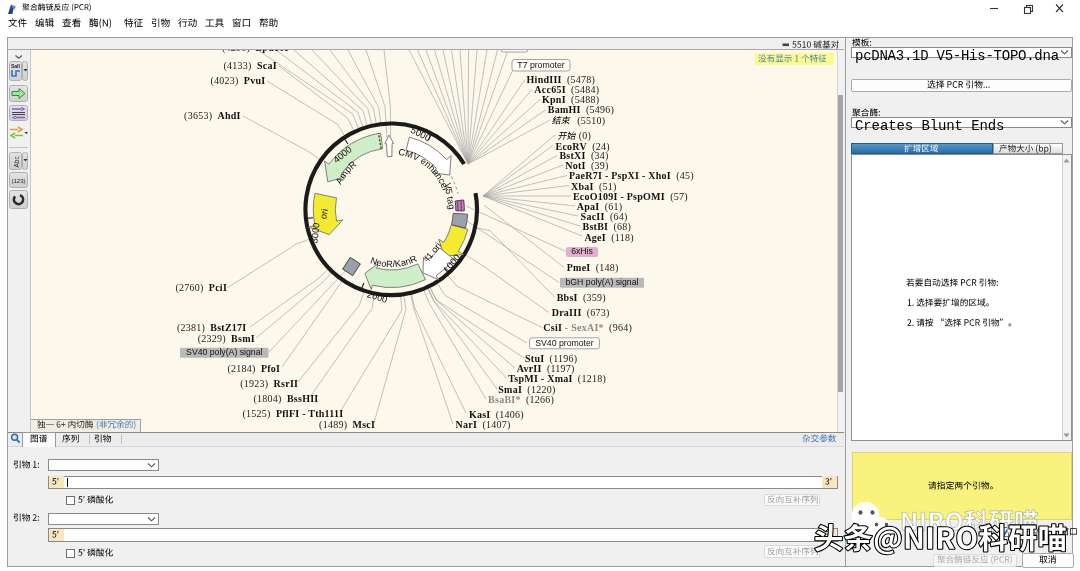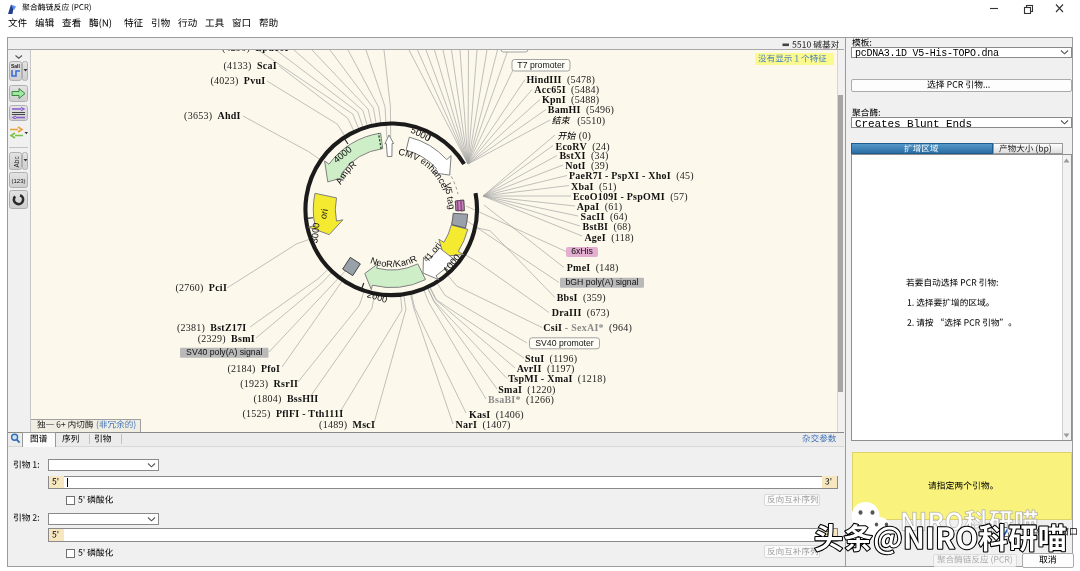--- a/index.html
+++ b/index.html
@@ -338,33 +338,33 @@
     <path transform="translate(0,7.6)" d="M6.9 -7.1C5.7 -6.8 3.4 -6.6 1.5 -6.5V-4.2C1.5 -2.9 1.4 -1 0.5 0.3C0.6 0.4 0.9 0.6 1 0.7C1.9 -0.6 2.1 -2.6 2.1 -4H2.7C3.1 -2.8 3.6 -1.9 4.4 -1.2C3.6 -0.6 2.8 -0.2 1.8 0.1C2 0.2 2.1 0.5 2.2 0.6C3.2 0.4 4.1 -0.1 4.9 -0.7C5.7 -0.1 6.6 0.3 7.7 0.6C7.7 0.4 7.9 0.2 8.1 0C7 -0.2 6.1 -0.6 5.4 -1.1C6.3 -2 6.9 -3 7.3 -4.4L6.9 -4.6L6.8 -4.6H2.1V-5.9C4 -6 6.1 -6.2 7.4 -6.6ZM6.5 -4C6.1 -3 5.6 -2.2 4.9 -1.6C4.2 -2.2 3.7 -3 3.3 -4Z M12.4 -7.2C12.2 -6.8 12 -6.2 11.8 -5.7H9.5V0.7H10.1V-5.1H15.8V-0.2C15.8 -0 15.7 0 15.5 0C15.4 0 14.8 0.1 14.1 0C14.2 0.2 14.3 0.5 14.4 0.7C15.2 0.7 15.7 0.7 16 0.6C16.3 0.5 16.4 0.3 16.4 -0.2V-5.7H12.5C12.7 -6.1 13 -6.6 13.2 -7.1ZM11.8 -3.4H14V-1.7H11.8ZM11.2 -4V-0.5H11.8V-1.1H14.6V-4Z M17.7 -0.2V0.4H25.4V-0.2H23.3C23.5 -1.7 23.7 -3.5 23.8 -4.7L23.4 -4.7L23.2 -4.7H20.2L20.5 -6.1H25.1V-6.7H17.9V-6.1H19.8C19.6 -4.7 19.2 -2.8 18.9 -1.6H22.8L22.6 -0.2ZM20.1 -4.1H23.1C23.1 -3.6 23 -2.9 22.9 -2.2H19.7C19.9 -2.8 20 -3.4 20.1 -4.1Z M27.2 -6.8C27.6 -6.5 27.9 -6 28.1 -5.7L28.6 -6.1C28.4 -6.4 28 -6.8 27.7 -7.2ZM26.3 -5.7V-5.1H28.8C28.2 -3.9 27.1 -2.7 26 -2.1C26.2 -2 26.3 -1.7 26.4 -1.5C26.9 -1.8 27.3 -2.2 27.8 -2.7V0.7H28.4V-2.9C28.9 -2.4 29.5 -1.7 29.7 -1.4L30.1 -1.9L29.3 -2.7C29.6 -3 29.9 -3.3 30.3 -3.7L29.8 -4.1C29.6 -3.8 29.2 -3.4 28.9 -3.1L28.5 -3.5C29 -4.1 29.4 -4.8 29.7 -5.5L29.3 -5.7L29.2 -5.7ZM30.9 -7.2V0.7H31.6V-4C32.3 -3.5 33.2 -2.8 33.6 -2.3L34.1 -2.8C33.6 -3.3 32.6 -4.1 31.8 -4.6L31.6 -4.4V-7.2Z M37.6 -3.8C38.2 -3.5 38.9 -3.2 39.4 -2.9H36.4V-2.3H39.1V-0.1C39.1 0.1 39 0.1 38.8 0.1C38.7 0.1 38.1 0.1 37.5 0.1C37.6 0.3 37.7 0.5 37.7 0.7C38.5 0.7 39 0.7 39.3 0.6C39.6 0.5 39.7 0.3 39.7 -0.1V-2.3H41.6C41.3 -1.9 40.9 -1.5 40.7 -1.3L41.2 -1C41.6 -1.4 42.1 -2.1 42.6 -2.7L42.1 -2.9L42 -2.9H40.4L40.5 -3C40.3 -3.1 40.1 -3.2 39.8 -3.3C40.5 -3.7 41.3 -4.2 41.8 -4.8L41.3 -5.1L41.2 -5H36.9V-4.5H40.6C40.2 -4.2 39.7 -3.8 39.3 -3.6C38.8 -3.8 38.4 -4 38 -4.1ZM38.5 -7.1C38.6 -6.8 38.7 -6.5 38.8 -6.3H35.4V-3.9C35.4 -2.6 35.4 -0.9 34.7 0.4C34.8 0.4 35.1 0.6 35.2 0.7C35.9 -0.6 36.1 -2.5 36.1 -3.9V-5.7H42.6V-6.3H39.6C39.5 -6.5 39.3 -7 39.1 -7.3Z M48.5 -6.2V-1.4H49.2V-6.2ZM50.3 -7.2V-0.1C50.3 -0 50.2 0 50.1 0C50 0 49.5 0 49 0C49.1 0.2 49.2 0.5 49.3 0.7C49.9 0.7 50.3 0.6 50.6 0.5C50.8 0.4 50.9 0.2 50.9 -0.2V-7.2ZM44.6 -2.6C45 -2.3 45.5 -1.9 45.9 -1.6C45.3 -0.7 44.5 -0.1 43.7 0.2C43.8 0.3 44 0.6 44.1 0.7C45.9 -0.1 47.2 -1.8 47.7 -4.7L47.3 -4.9L47.1 -4.8H45.2C45.3 -5.3 45.5 -5.7 45.6 -6.1H47.9V-6.8H43.5V-6.1H44.9C44.6 -4.8 44.1 -3.6 43.5 -2.8C43.6 -2.7 43.9 -2.5 44 -2.4C44.4 -2.9 44.7 -3.5 45 -4.2H46.9C46.8 -3.4 46.5 -2.7 46.2 -2.1C45.9 -2.4 45.3 -2.8 44.9 -3.1Z" fill="#9a9a9a"></path>
   </svg>
 <div style="position:absolute;left:844.5px;top:38px;width:1px;height:528px;background:#9b9b9b"></div>
 <svg style="position:absolute;left:851.5px;top:37.8px;overflow:visible" width="20" height="10">
     <path transform="translate(0,7.7)" d="M4.1 -3.6H7.1V-3H4.1ZM4.1 -4.7H7.1V-4.1H4.1ZM6.4 -7.3V-6.6H5V-7.3H4.4V-6.6H3.1V-6H4.4V-5.4H5V-6H6.4V-5.4H7V-6H8.2V-6.6H7V-7.3ZM3.5 -5.2V-2.5H5.3C5.2 -2.3 5.2 -2 5.1 -1.8H3V-1.2H5C4.6 -0.6 4 -0.1 2.7 0.2C2.8 0.3 3 0.5 3.1 0.7C4.6 0.3 5.3 -0.3 5.6 -1.2C6.1 -0.3 6.9 0.4 8 0.7C8.1 0.5 8.3 0.3 8.4 0.2C7.4 -0.1 6.7 -0.5 6.3 -1.2H8.2V-1.8H5.8C5.8 -2 5.9 -2.3 5.9 -2.5H7.8V-5.2ZM1.5 -7.3V-5.6H0.4V-5H1.5V-5C1.3 -3.8 0.8 -2.4 0.3 -1.7C0.4 -1.6 0.5 -1.3 0.6 -1.1C1 -1.6 1.3 -2.4 1.5 -3.2V0.7H2.1V-3.8C2.4 -3.3 2.7 -2.8 2.8 -2.5L3.2 -3C3 -3.2 2.4 -4.3 2.1 -4.7V-5H3V-5.6H2.1V-7.3Z M10.4 -7.3V-5.6H9.2V-5H10.4C10.1 -3.8 9.5 -2.4 9 -1.7C9.1 -1.6 9.2 -1.3 9.3 -1.1C9.7 -1.7 10.1 -2.7 10.4 -3.7V0.7H11V-4C11.3 -3.5 11.5 -3 11.6 -2.7L12 -3.2C11.9 -3.4 11.2 -4.5 11 -4.8V-5H12.1V-5.6H11V-7.3ZM16.3 -7.1C15.5 -6.8 13.8 -6.6 12.4 -6.5V-4.4C12.4 -3 12.3 -1 11.4 0.3C11.5 0.4 11.8 0.6 11.9 0.7C12.8 -0.7 13 -2.7 13.1 -4.1H13.3C13.6 -3.1 14 -2.1 14.5 -1.3C13.9 -0.6 13.3 -0.1 12.5 0.2C12.7 0.3 12.8 0.5 12.9 0.7C13.7 0.4 14.3 -0.1 14.9 -0.7C15.3 -0.1 15.9 0.4 16.7 0.7C16.8 0.5 17 0.3 17.1 0.2C16.4 -0.1 15.8 -0.6 15.3 -1.2C15.9 -2.1 16.4 -3.2 16.6 -4.6L16.2 -4.8L16.1 -4.7H13.1V-6C14.4 -6 15.9 -6.2 16.8 -6.6ZM15.9 -4.1C15.7 -3.2 15.3 -2.4 14.9 -1.8C14.5 -2.5 14.1 -3.3 13.9 -4.1Z M18.6 -3.4C18.9 -3.4 19.2 -3.6 19.2 -4C19.2 -4.4 18.9 -4.6 18.6 -4.6C18.3 -4.6 18 -4.4 18 -4C18 -3.6 18.3 -3.4 18.6 -3.4ZM18.6 0.1C18.9 0.1 19.2 -0.1 19.2 -0.5C19.2 -0.9 18.9 -1.1 18.6 -1.1C18.3 -1.1 18 -0.9 18 -0.5C18 -0.1 18.3 0.1 18.6 0.1Z" fill="#000"></path>
   </svg>
 <div class="a" style="left:851px;top:46.5px;width:220.5px;height:11.5px;background:#fff;border:1px solid #8a8a8a"></div>
 <svg class="a" style="left:1059.5px;top:50.25px" width="9" height="5">
     <path d="M1 0.5 L4.5 3.8 L8 0.5" fill="none" stroke="#555" stroke-width="1.1"></path>
   </svg>
-<div class="a" style="left:855px;top:47.8px;font-family:'Liberation Mono',monospace;font-size:10px;letter-spacing:-0.25px;color:#000">pcDNA3.1D V5-His-TOPO.dna</div>
+<div class="a" style="left:855px;top:47.8px;font-family:'Liberation Mono',monospace;font-size:14px;letter-spacing:-0.25px;color:#000">pcDNA3.1D V5-His-TOPO.dna</div>
 <div style="position:absolute;left:851px;top:78.5px;width:221px;height:13.5px;background:#fdfdfd;border:1px solid #ababab;border-radius:2px"></div>
 <svg style="position:absolute;left:927px;top:80.4px;overflow:visible" width="63" height="10">
     <path transform="translate(0,7.7)" d="M0.5 -6.7C1 -6.3 1.6 -5.7 1.9 -5.3L2.4 -5.7C2.2 -6.1 1.6 -6.7 1 -7.1ZM3.9 -7.1C3.7 -6.3 3.3 -5.6 2.9 -5.1C3 -5 3.3 -4.8 3.4 -4.7C3.6 -4.9 3.8 -5.3 4 -5.6H5.3V-4.3H2.8V-3.7H4.4C4.3 -2.6 3.9 -1.7 2.6 -1.3C2.7 -1.1 2.9 -0.9 3 -0.7C4.5 -1.3 4.9 -2.3 5.1 -3.7H6V-1.7C6 -1 6.1 -0.8 6.8 -0.8C6.9 -0.8 7.5 -0.8 7.6 -0.8C8.2 -0.8 8.4 -1.1 8.4 -2.2C8.3 -2.3 8 -2.4 7.9 -2.5C7.8 -1.6 7.8 -1.4 7.6 -1.4C7.5 -1.4 7 -1.4 6.9 -1.4C6.7 -1.4 6.6 -1.5 6.6 -1.7V-3.7H8.4V-4.3H6V-5.6H8V-6.2H6V-7.4H5.3V-6.2H4.3C4.4 -6.4 4.5 -6.7 4.6 -7ZM2.2 -4H0.5V-3.4H1.6V-0.7C1.2 -0.6 0.8 -0.2 0.4 0.1L0.8 0.7C1.3 0.2 1.8 -0.3 2.1 -0.3C2.3 -0.3 2.6 -0 2.9 0.2C3.5 0.5 4.3 0.6 5.3 0.6C6.1 0.6 7.6 0.6 8.3 0.5C8.3 0.3 8.4 -0 8.5 -0.2C7.6 -0.1 6.3 -0 5.3 -0C4.4 -0 3.6 -0.1 3.1 -0.4C2.6 -0.7 2.4 -0.9 2.2 -0.9Z M10.4 -7.4V-5.6H9.2V-5H10.4V-3.1C9.9 -3 9.5 -2.9 9.1 -2.8L9.3 -2.1L10.4 -2.5V-0.1C10.4 0 10.3 0 10.2 0.1C10.1 0.1 9.8 0.1 9.4 0C9.5 0.2 9.5 0.5 9.6 0.7C10.1 0.7 10.5 0.7 10.7 0.5C10.9 0.4 11 0.3 11 -0.1V-2.7L12 -3L11.9 -3.6L11 -3.3V-5H12V-5.6H11V-7.4ZM15.9 -6.3C15.6 -5.9 15.1 -5.5 14.6 -5.1C14.2 -5.5 13.8 -5.9 13.5 -6.3ZM12.3 -6.9V-6.3H12.8C13.2 -5.7 13.6 -5.2 14.1 -4.8C13.4 -4.4 12.7 -4.1 11.9 -3.9C12 -3.7 12.2 -3.5 12.3 -3.3C13.1 -3.6 13.9 -3.9 14.6 -4.4C15.3 -3.9 16.1 -3.6 17 -3.3C17.1 -3.5 17.2 -3.8 17.4 -3.9C16.5 -4.1 15.8 -4.4 15.1 -4.8C15.8 -5.3 16.4 -6 16.8 -6.7L16.4 -7L16.3 -6.9ZM14.3 -3.6V-2.9H12.5V-2.3H14.3V-1.3H12V-0.7H14.3V0.7H14.9V-0.7H17.2V-1.3H14.9V-2.3H16.6V-2.9H14.9V-3.6Z M20.5 0H21.3V-2.6H22.3C23.8 -2.6 24.7 -3.2 24.7 -4.6C24.7 -6 23.7 -6.5 22.3 -6.5H20.5ZM21.3 -3.2V-5.8H22.2C23.3 -5.8 23.9 -5.5 23.9 -4.6C23.9 -3.6 23.4 -3.2 22.2 -3.2Z M28.5 0.1C29.3 0.1 29.9 -0.2 30.4 -0.8L30 -1.3C29.6 -0.9 29.1 -0.6 28.5 -0.6C27.3 -0.6 26.5 -1.6 26.5 -3.2C26.5 -4.9 27.3 -5.9 28.5 -5.9C29.1 -5.9 29.5 -5.6 29.8 -5.2L30.3 -5.8C29.9 -6.2 29.3 -6.6 28.5 -6.6C26.9 -6.6 25.7 -5.3 25.7 -3.2C25.7 -1.1 26.8 0.1 28.5 0.1Z M32.5 -3.4V-5.8H33.5C34.5 -5.8 35.1 -5.5 35.1 -4.6C35.1 -3.8 34.5 -3.4 33.5 -3.4ZM35.2 0H36.1L34.5 -2.8C35.3 -3 35.9 -3.6 35.9 -4.6C35.9 -6 35 -6.5 33.7 -6.5H31.6V0H32.5V-2.7H33.6Z M45.2 -7.3V0.7H45.9V-7.3ZM39.6 -5C39.5 -4.2 39.3 -3.1 39.1 -2.4H42.4C42.3 -0.9 42.2 -0.3 41.9 -0.1C41.9 -0 41.8 0 41.6 0C41.4 0 40.8 -0 40.2 -0.1C40.3 0.1 40.4 0.4 40.4 0.6C41 0.7 41.5 0.7 41.8 0.6C42.1 0.6 42.3 0.6 42.5 0.4C42.8 0.1 43 -0.7 43.1 -2.7C43.1 -2.8 43.1 -3 43.1 -3H39.9C40 -3.4 40.1 -3.9 40.1 -4.4H43.1V-7H39.3V-6.4H42.4V-5Z M51.8 -7.4C51.5 -6.1 51 -4.8 50.3 -4C50.4 -3.9 50.7 -3.7 50.8 -3.6C51.2 -4.1 51.5 -4.6 51.8 -5.3H52.5C52.1 -3.9 51.3 -2.4 50.4 -1.7C50.6 -1.6 50.8 -1.4 50.9 -1.3C51.9 -2.1 52.7 -3.8 53.1 -5.3H53.8C53.4 -3.1 52.4 -0.9 51 0.2C51.2 0.2 51.4 0.4 51.5 0.6C53 -0.6 54 -3 54.4 -5.3H54.8C54.6 -1.8 54.5 -0.5 54.2 -0.2C54.1 -0 54 -0 53.8 -0C53.7 -0 53.3 -0 52.9 -0.1C53 0.1 53.1 0.4 53.1 0.6C53.5 0.6 53.9 0.6 54.1 0.6C54.4 0.6 54.6 0.5 54.7 0.2C55.1 -0.2 55.3 -1.6 55.5 -5.6C55.5 -5.7 55.5 -5.9 55.5 -5.9H52C52.2 -6.3 52.3 -6.8 52.4 -7.3ZM48 -6.9C47.9 -5.8 47.7 -4.7 47.4 -3.9C47.5 -3.9 47.8 -3.7 47.9 -3.6C48 -4 48.2 -4.5 48.3 -5H49.1V-3C48.5 -2.8 47.9 -2.6 47.4 -2.5L47.6 -1.9L49.1 -2.3V0.7H49.7V-2.5L50.8 -2.9L50.7 -3.5L49.7 -3.2V-5H50.6V-5.6H49.7V-7.4H49.1V-5.6H48.4C48.4 -6 48.5 -6.4 48.5 -6.8Z M57.1 0.1C57.5 0.1 57.7 -0.1 57.7 -0.5C57.7 -0.9 57.5 -1.1 57.1 -1.1C56.8 -1.1 56.6 -0.9 56.6 -0.5C56.6 -0.1 56.8 0.1 57.1 0.1Z M59.6 0.1C59.9 0.1 60.2 -0.1 60.2 -0.5C60.2 -0.9 59.9 -1.1 59.6 -1.1C59.3 -1.1 59 -0.9 59 -0.5C59 -0.1 59.3 0.1 59.6 0.1Z M62 0.1C62.3 0.1 62.6 -0.1 62.6 -0.5C62.6 -0.9 62.3 -1.1 62 -1.1C61.7 -1.1 61.5 -0.9 61.5 -0.5C61.5 -0.1 61.7 0.1 62 0.1Z" fill="#000"></path>
   </svg>
 <svg style="position:absolute;left:851.5px;top:107.6px;overflow:visible" width="29" height="10">
     <path transform="translate(0,7.7)" d="M3.4 -2.2C2.6 -1.9 1.4 -1.6 0.4 -1.5C0.5 -1.4 0.8 -1.1 0.9 -1C1.9 -1.2 3.1 -1.5 4 -1.9ZM6.9 -3.4C5.5 -3.2 2.9 -3 1 -2.9C1.1 -2.8 1.2 -2.5 1.3 -2.4C2.1 -2.4 3.1 -2.5 4 -2.6V-0.9L3.6 -1.2C2.7 -0.7 1.4 -0.3 0.3 -0.1C0.5 0 0.7 0.3 0.8 0.4C1.9 0.1 3.1 -0.3 4 -0.8V0.8H4.7V-1.4C5.5 -0.5 6.8 0.1 8.1 0.3C8.2 0.2 8.3 -0.1 8.5 -0.2C7.5 -0.4 6.6 -0.7 5.8 -1.1C6.5 -1.4 7.3 -1.8 7.9 -2.2L7.4 -2.5C6.9 -2.2 6.1 -1.7 5.4 -1.5C5.1 -1.7 4.9 -1.9 4.7 -2.2V-2.6C5.7 -2.7 6.6 -2.9 7.4 -3ZM3.5 -6.5V-6H1.8V-6.5ZM4.6 -5.4C5.1 -5.2 5.5 -4.9 6 -4.7C5.6 -4.3 5.1 -4.1 4.6 -3.9L4.6 -4.2L4.1 -4.2V-6.5H4.6V-6.9H0.5V-6.5H1.2V-3.9L0.3 -3.8L0.4 -3.3L3.5 -3.7V-3.2H4.1V-3.7L4.4 -3.8C4.6 -3.7 4.7 -3.5 4.8 -3.4C5.4 -3.6 6 -3.9 6.5 -4.3C7 -4 7.4 -3.7 7.8 -3.4L8.2 -3.9C7.9 -4.1 7.4 -4.4 6.9 -4.8C7.4 -5.2 7.8 -5.8 8 -6.5L7.6 -6.6L7.5 -6.6H4.7V-6.1H7.2C7 -5.7 6.7 -5.4 6.4 -5C6 -5.3 5.5 -5.6 5 -5.8ZM3.5 -5.5V-5H1.8V-5.5ZM3.5 -4.6V-4.1L1.8 -4V-4.6Z M13.2 -7.3C12.3 -6 10.7 -4.8 9 -4.2C9.2 -4 9.4 -3.8 9.5 -3.6C10 -3.8 10.4 -4 10.9 -4.3V-3.9H15.3V-4.4C15.7 -4.2 16.2 -3.9 16.7 -3.7C16.8 -3.9 17 -4.1 17.1 -4.3C15.7 -4.8 14.5 -5.6 13.5 -6.6L13.8 -7ZM11.1 -4.5C11.8 -5 12.5 -5.5 13.1 -6.2C13.8 -5.5 14.5 -4.9 15.2 -4.5ZM10.4 -2.8V0.7H11.1V0.2H15.1V0.6H15.8V-2.8ZM11.1 -0.4V-2.2H15.1V-0.4Z M22.9 -4.1C23.2 -3.8 23.7 -3.5 23.9 -3.2L24.3 -3.5C24.1 -3.8 23.6 -4.1 23.3 -4.4ZM22.7 -2.1C23.1 -1.8 23.6 -1.4 23.8 -1.1L24.2 -1.5C23.9 -1.7 23.5 -2.1 23.1 -2.4ZM24.7 -4.5 24.6 -3.1H22.4L22.6 -4.5ZM22.1 -5.1C22 -4.5 22 -3.8 21.9 -3.1H21.2V-2.6H21.8C21.7 -1.8 21.6 -1 21.5 -0.5H24.4C24.4 -0.2 24.3 -0.1 24.3 0C24.2 0.1 24.1 0.1 24 0.1C23.8 0.1 23.4 0.1 22.9 0.1C23 0.2 23 0.4 23 0.6C23.5 0.6 23.9 0.6 24.2 0.6C24.4 0.6 24.6 0.5 24.8 0.3C24.9 0.2 25 -0.1 25 -0.5H25.5V-1H25.1C25.1 -1.4 25.1 -1.9 25.2 -2.6H25.7V-3.1H25.2L25.2 -4.8C25.2 -4.9 25.2 -5.1 25.2 -5.1ZM24.5 -1H22.2L22.4 -2.6H24.6C24.6 -1.9 24.5 -1.4 24.5 -1ZM22.4 -7.3C22.1 -6.4 21.6 -5.4 21 -4.8C21.2 -4.7 21.4 -4.6 21.5 -4.5C21.8 -4.8 22.1 -5.3 22.4 -5.8H25.5V-6.4H22.7C22.8 -6.7 22.9 -6.9 23 -7.2ZM18.5 -1.4H20.4V-0.5H18.5ZM18.5 -1.9V-2.5C18.5 -2.4 18.6 -2.4 18.7 -2.3C19.2 -2.8 19.3 -3.5 19.3 -4V-4.7H19.7V-3.3C19.7 -2.9 19.7 -2.8 20.1 -2.8C20.1 -2.8 20.3 -2.8 20.4 -2.8V-1.9ZM17.8 -6.9V-6.4H18.8V-5.3H18V0.6H18.5V0H20.4V0.5H20.9V-5.3H20.1V-6.4H21.1V-6.9ZM19.3 -5.3V-6.4H19.7V-5.3ZM18.5 -2.6V-4.7H18.9V-4C18.9 -3.6 18.8 -3.1 18.5 -2.6ZM20 -4.7H20.4V-3.2H20.3C20.3 -3.2 20.1 -3.2 20.1 -3.2C20 -3.2 20 -3.2 20 -3.3Z M27.3 -3.4C27.6 -3.4 27.9 -3.6 27.9 -4C27.9 -4.4 27.6 -4.6 27.3 -4.6C27 -4.6 26.7 -4.4 26.7 -4C26.7 -3.6 27 -3.4 27.3 -3.4ZM27.3 0.1C27.6 0.1 27.9 -0.1 27.9 -0.5C27.9 -0.9 27.6 -1.1 27.3 -1.1C27 -1.1 26.7 -0.9 26.7 -0.5C26.7 -0.1 27 0.1 27.3 0.1Z" fill="#000"></path>
   </svg>
 <div class="a" style="left:851px;top:116.5px;width:220.5px;height:11.5px;background:#fff;border:1px solid #8a8a8a"></div>
 <svg class="a" style="left:1059.5px;top:120.25px" width="9" height="5">
     <path d="M1 0.5 L4.5 3.8 L8 0.5" fill="none" stroke="#555" stroke-width="1.1"></path>
   </svg>
-<div class="a" style="left:855px;top:117.8px;font-family:'Liberation Mono',monospace;font-size:11px;letter-spacing:-0.1px;color:#000">Creates Blunt Ends</div>
+<div class="a" style="left:855px;top:117.8px;font-family:'Liberation Mono',monospace;font-size:14px;letter-spacing:-0.1px;color:#000">Creates Blunt Ends</div>
 <div style="position:absolute;left:851px;top:143.3px;width:141.5px;height:10.6px;background:linear-gradient(#5598c7,#2a6ea5);border:1px solid #1f5d8f"></div>
 <svg style="position:absolute;left:904px;top:144.4px;overflow:visible" width="34" height="10">
     <path transform="translate(0,7.6)" d="M1.5 -7.2V-5.5H0.5V-4.9H1.5V-3C1.1 -2.9 0.7 -2.7 0.3 -2.7L0.5 -2L1.5 -2.3V-0.1C1.5 0 1.5 0 1.4 0C1.2 0 0.9 0 0.5 0C0.6 0.2 0.7 0.5 0.7 0.7C1.3 0.7 1.6 0.6 1.8 0.5C2 0.4 2.1 0.2 2.1 -0.1V-2.5L3.1 -2.8L3 -3.4L2.1 -3.2V-4.9H3.1V-5.5H2.1V-7.2ZM5.3 -7C5.4 -6.7 5.7 -6.2 5.8 -5.9H3.6V-3.8C3.6 -2.5 3.5 -0.8 2.6 0.4C2.7 0.4 3 0.6 3.1 0.7C4.1 -0.5 4.3 -2.4 4.3 -3.8V-5.3H8.2V-5.9H6.1L6.4 -6C6.3 -6.3 6 -6.8 5.8 -7.2Z M12.6 -5.1C12.9 -4.7 13.1 -4.2 13.2 -3.9L13.6 -4.1C13.5 -4.4 13.2 -4.9 13 -5.3ZM15.2 -5.3C15.1 -4.9 14.8 -4.3 14.5 -4L14.9 -3.9C15.1 -4.2 15.4 -4.7 15.7 -5.1ZM9 -1.1 9.2 -0.5C9.9 -0.7 10.7 -1.1 11.6 -1.4L11.5 -2L10.6 -1.7V-4.5H11.5V-5.1H10.6V-7.1H10V-5.1H9.1V-4.5H10V-1.5ZM12.4 -7C12.6 -6.7 12.9 -6.2 13 -6L13.6 -6.3C13.5 -6.5 13.2 -6.9 12.9 -7.2ZM11.8 -6V-3.1H16.4V-6H15.2C15.5 -6.3 15.7 -6.7 15.9 -7L15.3 -7.2C15.1 -6.9 14.8 -6.3 14.6 -6ZM12.3 -5.5H13.9V-3.6H12.3ZM14.4 -5.5H15.8V-3.6H14.4ZM12.8 -0.9H15.4V-0.2H12.8ZM12.8 -1.4V-2.1H15.4V-1.4ZM12.3 -2.6V0.7H12.8V0.2H15.4V0.7H16V-2.6Z M25.2 -6.8H18V0.4H25.4V-0.2H18.7V-6.1H25.2ZM19.4 -5C20.1 -4.5 20.8 -3.8 21.5 -3.2C20.8 -2.4 20 -1.8 19.1 -1.3C19.3 -1.2 19.5 -0.9 19.7 -0.8C20.5 -1.3 21.3 -2 22 -2.7C22.7 -2 23.4 -1.3 23.8 -0.8L24.4 -1.3C23.9 -1.8 23.2 -2.5 22.4 -3.2C23.1 -3.9 23.6 -4.7 24.1 -5.5L23.5 -5.7C23.1 -5 22.6 -4.3 22 -3.6C21.3 -4.3 20.5 -4.9 19.9 -5.4Z M28.3 -0.9 28.5 -0.3C29.3 -0.5 30.4 -0.8 31.4 -1.1L31.4 -1.7C30.3 -1.4 29.1 -1.1 28.3 -0.9ZM29.4 -4H30.5V-2.6H29.4ZM28.9 -4.5V-2H31V-4.5ZM26.1 -1.1 26.4 -0.5C27 -0.8 27.9 -1.2 28.7 -1.6L28.5 -2.2L27.7 -1.8V-4.5H28.5V-5.1H27.7V-7.1H27.1V-5.1H26.2V-4.5H27.1V-1.5C26.7 -1.4 26.4 -1.2 26.1 -1.1ZM33.2 -4.5C33 -3.7 32.7 -3 32.4 -2.3C32.3 -3.2 32.2 -4.2 32.1 -5.4H34V-6H33.5L33.9 -6.3C33.7 -6.6 33.2 -6.9 32.8 -7.2L32.5 -6.9C32.8 -6.6 33.3 -6.2 33.5 -6H32.1L32.1 -7.2H31.5L31.5 -6H28.6V-5.4H31.5C31.6 -3.9 31.7 -2.6 31.9 -1.5C31.4 -0.8 30.8 -0.3 30.1 0.2C30.3 0.3 30.5 0.5 30.6 0.6C31.2 0.2 31.6 -0.2 32.1 -0.8C32.3 0.1 32.7 0.7 33.2 0.7C33.8 0.7 34 0.3 34.1 -0.8C33.9 -0.9 33.7 -1 33.6 -1.2C33.6 -0.3 33.5 0.1 33.3 0.1C33 0.1 32.7 -0.5 32.5 -1.4C33.1 -2.3 33.5 -3.3 33.8 -4.4Z" fill="#fff"></path>
   </svg>
 <div style="position:absolute;left:992.5px;top:143.3px;width:70px;height:10.6px;background:linear-gradient(#fdfdfd,#dedede);border:1px solid #9a9a9a"></div>
 <svg style="position:absolute;left:999px;top:144.4px;overflow:visible" width="53" height="10">
     <path transform="translate(0,7.6)" d="M2.3 -5.3C2.5 -4.9 2.9 -4.4 3 -4L3.6 -4.3C3.4 -4.6 3.1 -5.1 2.8 -5.5ZM5.9 -5.5C5.8 -5 5.5 -4.4 5.2 -4H1.1V-2.8C1.1 -1.9 1 -0.6 0.3 0.3C0.4 0.4 0.7 0.6 0.8 0.7C1.6 -0.3 1.7 -1.8 1.7 -2.8V-3.4H8V-4H5.9C6.1 -4.4 6.4 -4.8 6.6 -5.2ZM3.7 -7.1C3.9 -6.8 4.1 -6.5 4.2 -6.2H0.9V-5.6H7.8V-6.2H4.9L4.9 -6.2C4.8 -6.5 4.6 -6.9 4.3 -7.2Z M13.2 -7.2C12.9 -5.9 12.4 -4.7 11.7 -3.9C11.8 -3.8 12.1 -3.6 12.2 -3.5C12.5 -4 12.9 -4.5 13.2 -5.2H13.9C13.5 -3.8 12.7 -2.3 11.8 -1.6C12 -1.5 12.2 -1.4 12.3 -1.2C13.3 -2.1 14.1 -3.7 14.5 -5.2H15.2C14.7 -3 13.8 -0.9 12.4 0.2C12.5 0.2 12.8 0.4 12.9 0.5C14.3 -0.6 15.3 -2.9 15.7 -5.2H16.1C16 -1.7 15.8 -0.5 15.5 -0.2C15.4 -0 15.3 -0 15.2 -0C15 -0 14.7 -0 14.3 -0.1C14.4 0.1 14.4 0.4 14.5 0.6C14.8 0.6 15.2 0.6 15.4 0.6C15.7 0.6 15.9 0.5 16 0.2C16.4 -0.2 16.6 -1.5 16.8 -5.5C16.8 -5.5 16.8 -5.8 16.8 -5.8H13.4C13.5 -6.2 13.7 -6.7 13.8 -7.1ZM9.4 -6.7C9.3 -5.7 9.2 -4.6 8.8 -3.9C9 -3.8 9.2 -3.6 9.3 -3.6C9.5 -3.9 9.6 -4.4 9.7 -4.8H10.5V-2.9C9.9 -2.7 9.3 -2.6 8.9 -2.5L9.1 -1.8L10.5 -2.3V0.7H11.1V-2.5L12.2 -2.8L12.1 -3.4L11.1 -3.1V-4.8H12V-5.5H11.1V-7.2H10.5V-5.5H9.8C9.9 -5.8 10 -6.2 10 -6.6Z M21.2 -7.2C21.2 -6.5 21.2 -5.7 21 -4.8H17.7V-4.1H20.9C20.6 -2.5 19.7 -0.8 17.6 0.1C17.8 0.3 18 0.5 18.1 0.7C20.2 -0.3 21.1 -1.9 21.5 -3.6C22.2 -1.6 23.3 -0.1 25 0.7C25.1 0.5 25.3 0.2 25.4 0.1C23.8 -0.6 22.6 -2.2 22 -4.1H25.3V-4.8H21.7C21.8 -5.7 21.9 -6.5 21.9 -7.2Z M29.8 -7.1V-0.2C29.8 -0 29.7 0 29.5 0C29.4 0 28.7 0 28.1 0C28.2 0.2 28.3 0.5 28.4 0.7C29.2 0.7 29.7 0.7 30 0.6C30.4 0.5 30.5 0.3 30.5 -0.2V-7.1ZM31.9 -4.9C32.6 -3.7 33.3 -2.1 33.5 -1L34.2 -1.3C34 -2.4 33.2 -3.9 32.5 -5.1ZM27.5 -5.1C27.3 -3.9 26.8 -2.4 26.1 -1.5C26.3 -1.5 26.5 -1.3 26.7 -1.2C27.5 -2.1 28 -3.7 28.3 -5Z M38.4 1.7 38.9 1.5C38.1 0.2 37.8 -1.2 37.8 -2.7C37.8 -4.1 38.1 -5.6 38.9 -6.8L38.4 -7C37.6 -5.7 37.1 -4.4 37.1 -2.7C37.1 -1 37.6 0.4 38.4 1.7Z M42.1 0.1C43.1 0.1 44.1 -0.8 44.1 -2.4C44.1 -3.9 43.5 -4.8 42.3 -4.8C41.7 -4.8 41.2 -4.5 40.8 -4.1L40.8 -5V-6.8H40V0H40.7L40.7 -0.5H40.8C41.2 -0.1 41.6 0.1 42.1 0.1ZM42 -0.6C41.6 -0.6 41.2 -0.7 40.8 -1V-3.5C41.3 -3.9 41.7 -4.1 42.1 -4.1C42.9 -4.1 43.3 -3.4 43.3 -2.4C43.3 -1.2 42.7 -0.6 42 -0.6Z M45.3 2H46.1V0.4L46.1 -0.4C46.5 -0.1 47 0.1 47.4 0.1C48.5 0.1 49.4 -0.8 49.4 -2.4C49.4 -3.9 48.8 -4.8 47.6 -4.8C47 -4.8 46.5 -4.5 46.1 -4.1H46.1L46 -4.7H45.3ZM47.3 -0.6C47 -0.6 46.5 -0.7 46.1 -1V-3.5C46.6 -3.9 47 -4.1 47.4 -4.1C48.3 -4.1 48.6 -3.4 48.6 -2.4C48.6 -1.2 48 -0.6 47.3 -0.6Z M50.7 1.7C51.5 0.4 52 -1 52 -2.7C52 -4.4 51.5 -5.7 50.7 -7L50.2 -6.8C51 -5.6 51.4 -4.1 51.4 -2.7C51.4 -1.2 51 0.2 50.2 1.5Z" fill="#222"></path>
   </svg>
 <div style="position:absolute;left:851px;top:153.9px;width:221px;height:287px;background:#fff;border:1px solid #8f8f8f"></div>
 <div style="position:absolute;left:1061.5px;top:154.9px;width:9.5px;height:285px;background:#f2f2f2;border-left:1px solid #d0d0d0"></div>

